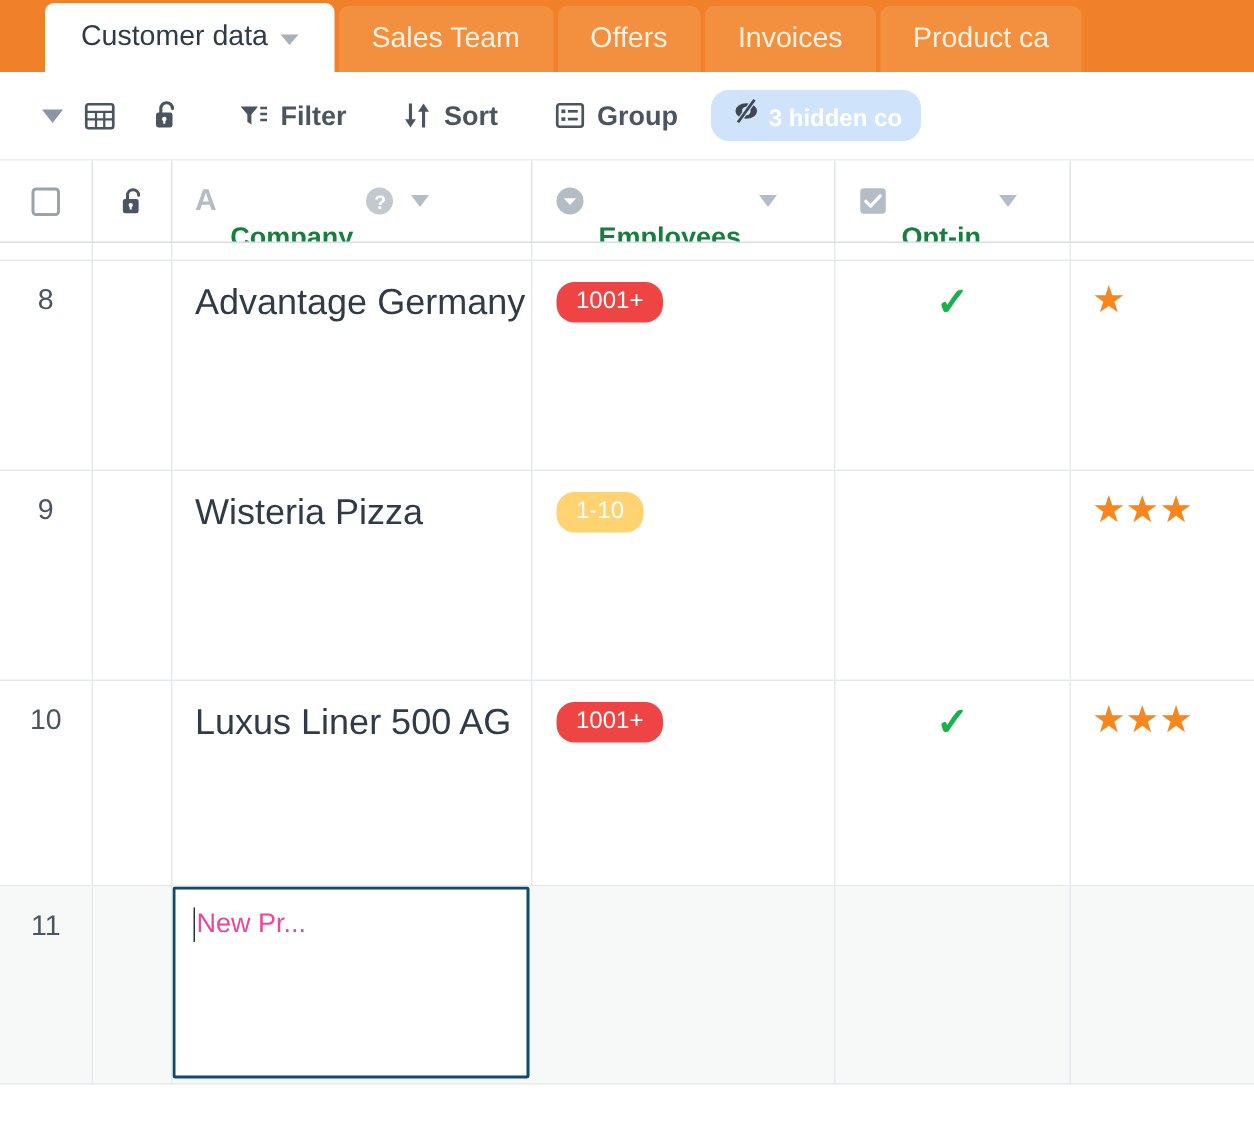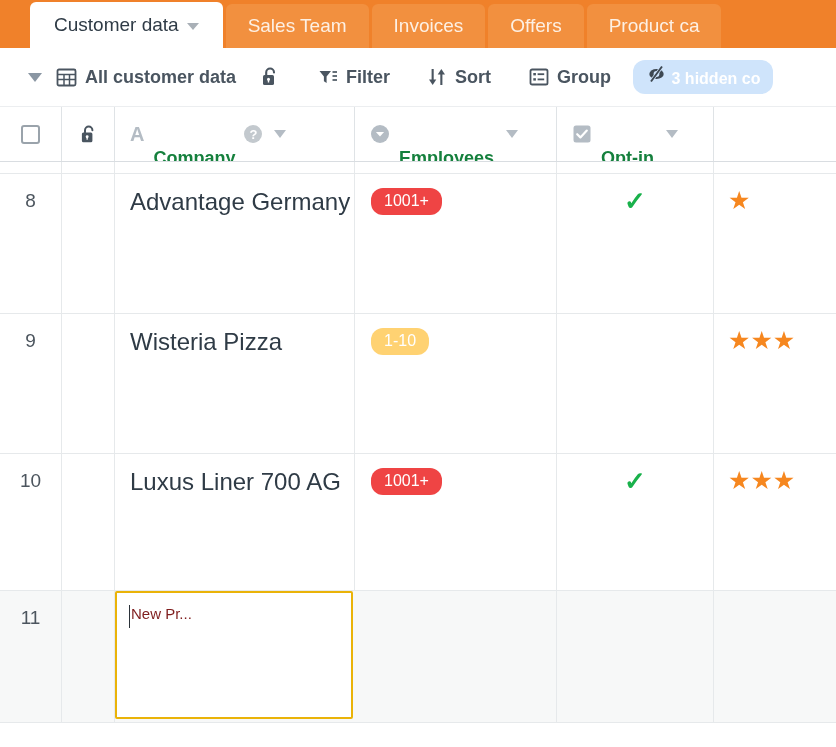--- a/index.html
+++ b/index.html
@@ -176,27 +176,27 @@
   .tick { font-size: 26px; color: #19b14b; line-height: 1; font-weight: bold; }
   .stars { color: #f6871f; font-size: 25px; letter-spacing: 0px; line-height: 1; }
 
   .editing-row { background: #f7f8f8; }
   .editing-row .cell { border-right: 1px solid #e6e9eb; }
   .cell-editor {
     position: relative;
     width: 238px;
     height: 128px;
     background: #ffffff;
-    border: 2px solid #eab308;
+    border: 2px solid #0c4a6e;
     border-radius: 2px;
     margin-left: 0;
     margin-top: 0;
     padding: 12px 12px 0 12px;
-    font-size: 15px;
-    color: #7f1d1d;
+    font-size: 18px;
+    color: #ec4899;
     display: flex;
     align-items: flex-start;
   }
   .caret-bar {
     display: inline-block;
     width: 1px;
     height: 23px;
     background: #2b3239;
     margin-right: 1px;
     vertical-align: -4px;
@@ -210,44 +210,43 @@
 
 <div class="tabbar">
   <div class="tab active">
     <span>Customer data</span>
     <span class="caret"></span>
   </div>
   <div class="tab">
     <span>Sales Team</span>
   </div>
   <div class="tab">
+    <span>Offers</span>
+  </div>
+  <div class="tab">
     <span>Invoices</span>
-  </div>
-  <div class="tab">
-    <span>Offers</span>
   </div>
   <div class="tab">
     <span>Product ca</span>
   </div>
 </div>
 
 <div class="toolbar">
 
   <div class="tb-item">
     <span class="tb-caret ic"></span>
     <span class="ic" style="margin-left:6px">
       <svg width="21" height="21" viewBox="0 0 21 21">
         <rect x="1.5" y="2.5" width="18" height="16" rx="1.5" fill="none" stroke="#4a5560" stroke-width="1.8"></rect>
         <line x1="1.5" y1="7.5" x2="19.5" y2="7.5" stroke="#4a5560" stroke-width="1.5"></line>
         <line x1="1.5" y1="12.5" x2="19.5" y2="12.5" stroke="#4a5560" stroke-width="1.5"></line>
         <line x1="8" y1="7.5" x2="8" y2="18.5" stroke="#4a5560" stroke-width="1.5"></line>
         <line x1="13.5" y1="7.5" x2="13.5" y2="18.5" stroke="#4a5560" stroke-width="1.5"></line>
       </svg>
     </span>
-    <span>All customer data</span>
   </div>
 
   <div class="tb-item" style="padding-left:14px">
     <span class="ic">
       <svg width="20" height="22" viewBox="0 0 20 22">
         <path d="M6.2 9 V6.4 a3.9 3.9 0 0 1 7.8 0" fill="none" stroke="#4a5560" stroke-width="2.1" stroke-linecap="round"></path>
         <rect x="3" y="9" width="11" height="10" rx="1.6" fill="#4a5560"></rect>
         <circle cx="8.5" cy="13.3" r="1.5" fill="#ffffff"></circle>
         <rect x="7.8" y="13.3" width="1.4" height="3.2" fill="#ffffff"></rect>
       </svg>
@@ -404,21 +403,21 @@
       <span class="stars">★★★</span>
     </div>
   </div>
 
   <div class="row drow" style="height:137px">
     <div class="cell c-check numcell">
       <span class="rownum">10</span>
     </div>
     <div class="cell c-lock"></div>
     <div class="cell c-comp">
-      <span class="company-txt">Luxus Liner 700 AG</span>
+      <span class="company-txt">Luxus Liner 500 AG</span>
     </div>
     <div class="cell c-emp">
       <span class="pill green">1001+</span>
     </div>
     <div class="cell c-opt">
       <span class="tick">✓</span>
     </div>
     <div class="cell c-pri" style="border-right:none">
       <span class="stars">★★★</span>
     </div>

